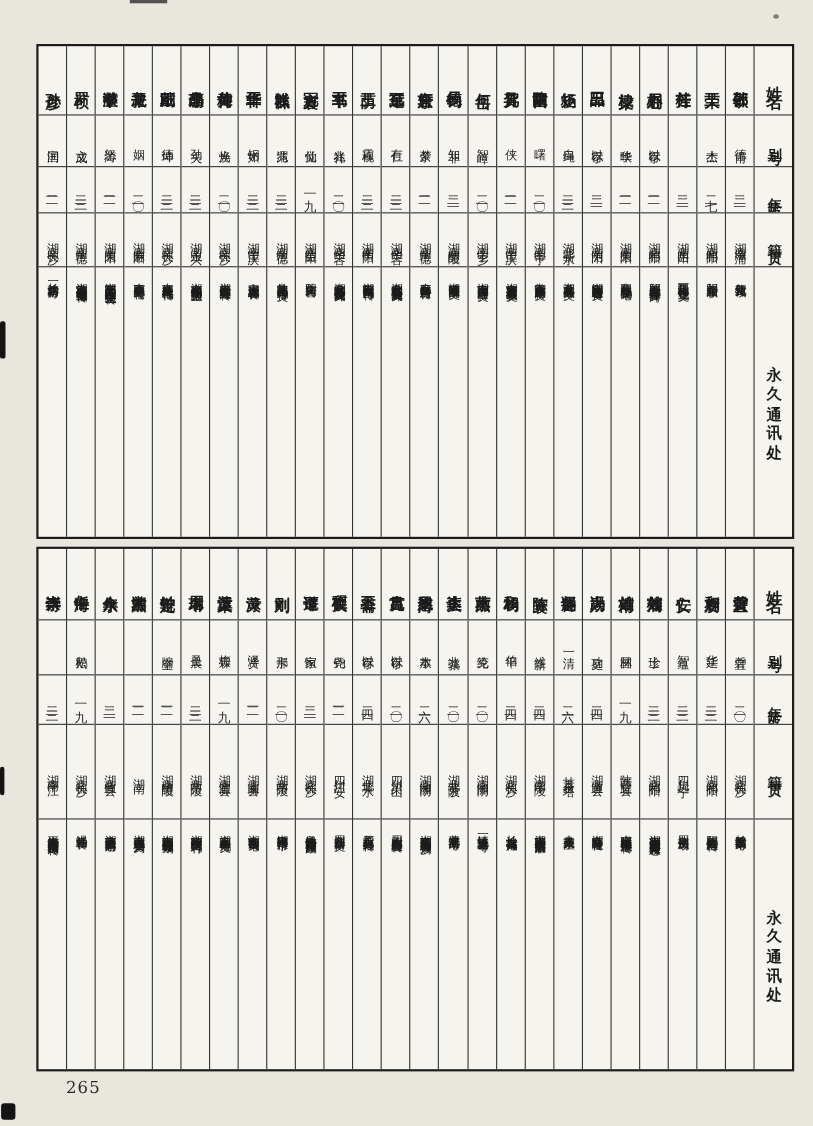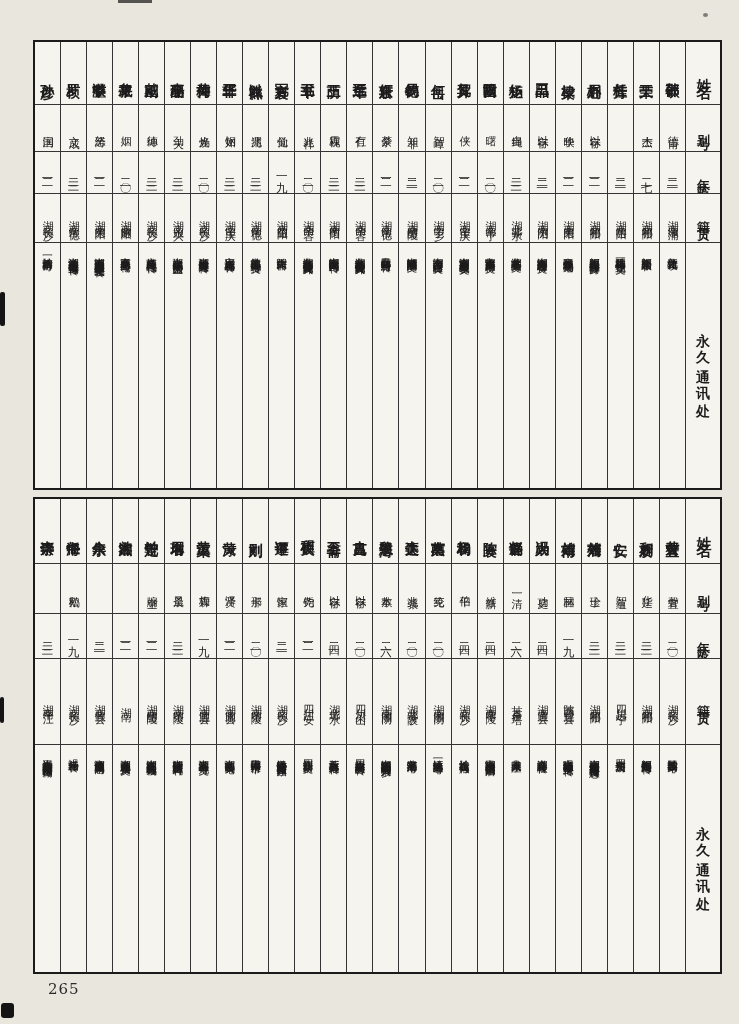--- a/index.html
+++ b/index.html
@@ -39,21 +39,21 @@
   
   .headcol .cell span{font-weight:bold;}
   .headcol .name span{font-size:15px;letter-spacing:7px;}
   .headcol .alias span{font-size:13px;letter-spacing:4px;}
   .headcol .age span{font-size:13px;letter-spacing:4px;}
   .headcol .native span{font-size:13px;letter-spacing:7px;max-height:none;}
   .headcol .addr{place-items:center;padding-top:0;}
   .headcol .addr span{font-size:14px;letter-spacing:18px;max-height:none;}
   
   .page-number{
-    position:absolute;left:48px;top:980px;
+    position:absolute;left:60px;top:980px;
     font-family:"DejaVu Serif","Liberation Serif",serif;
     font-size:15px;letter-spacing:1px;color:#2a2a2a;
   }
   
   .artifact{position:absolute;background:#141414;}
   #a1{left:0;top:292px;width:5px;height:34px;border-radius:2px;}
   #a2{left:0;top:697px;width:4px;height:26px;border-radius:2px;}
   #a3{left:1px;top:1003px;width:13px;height:15px;border-radius:3px;}
   #a4{left:118px;top:0;width:34px;height:3px;opacity:.7;}
   #a5{left:703px;top:13px;width:5px;height:4px;border-radius:50%;opacity:.5;}

